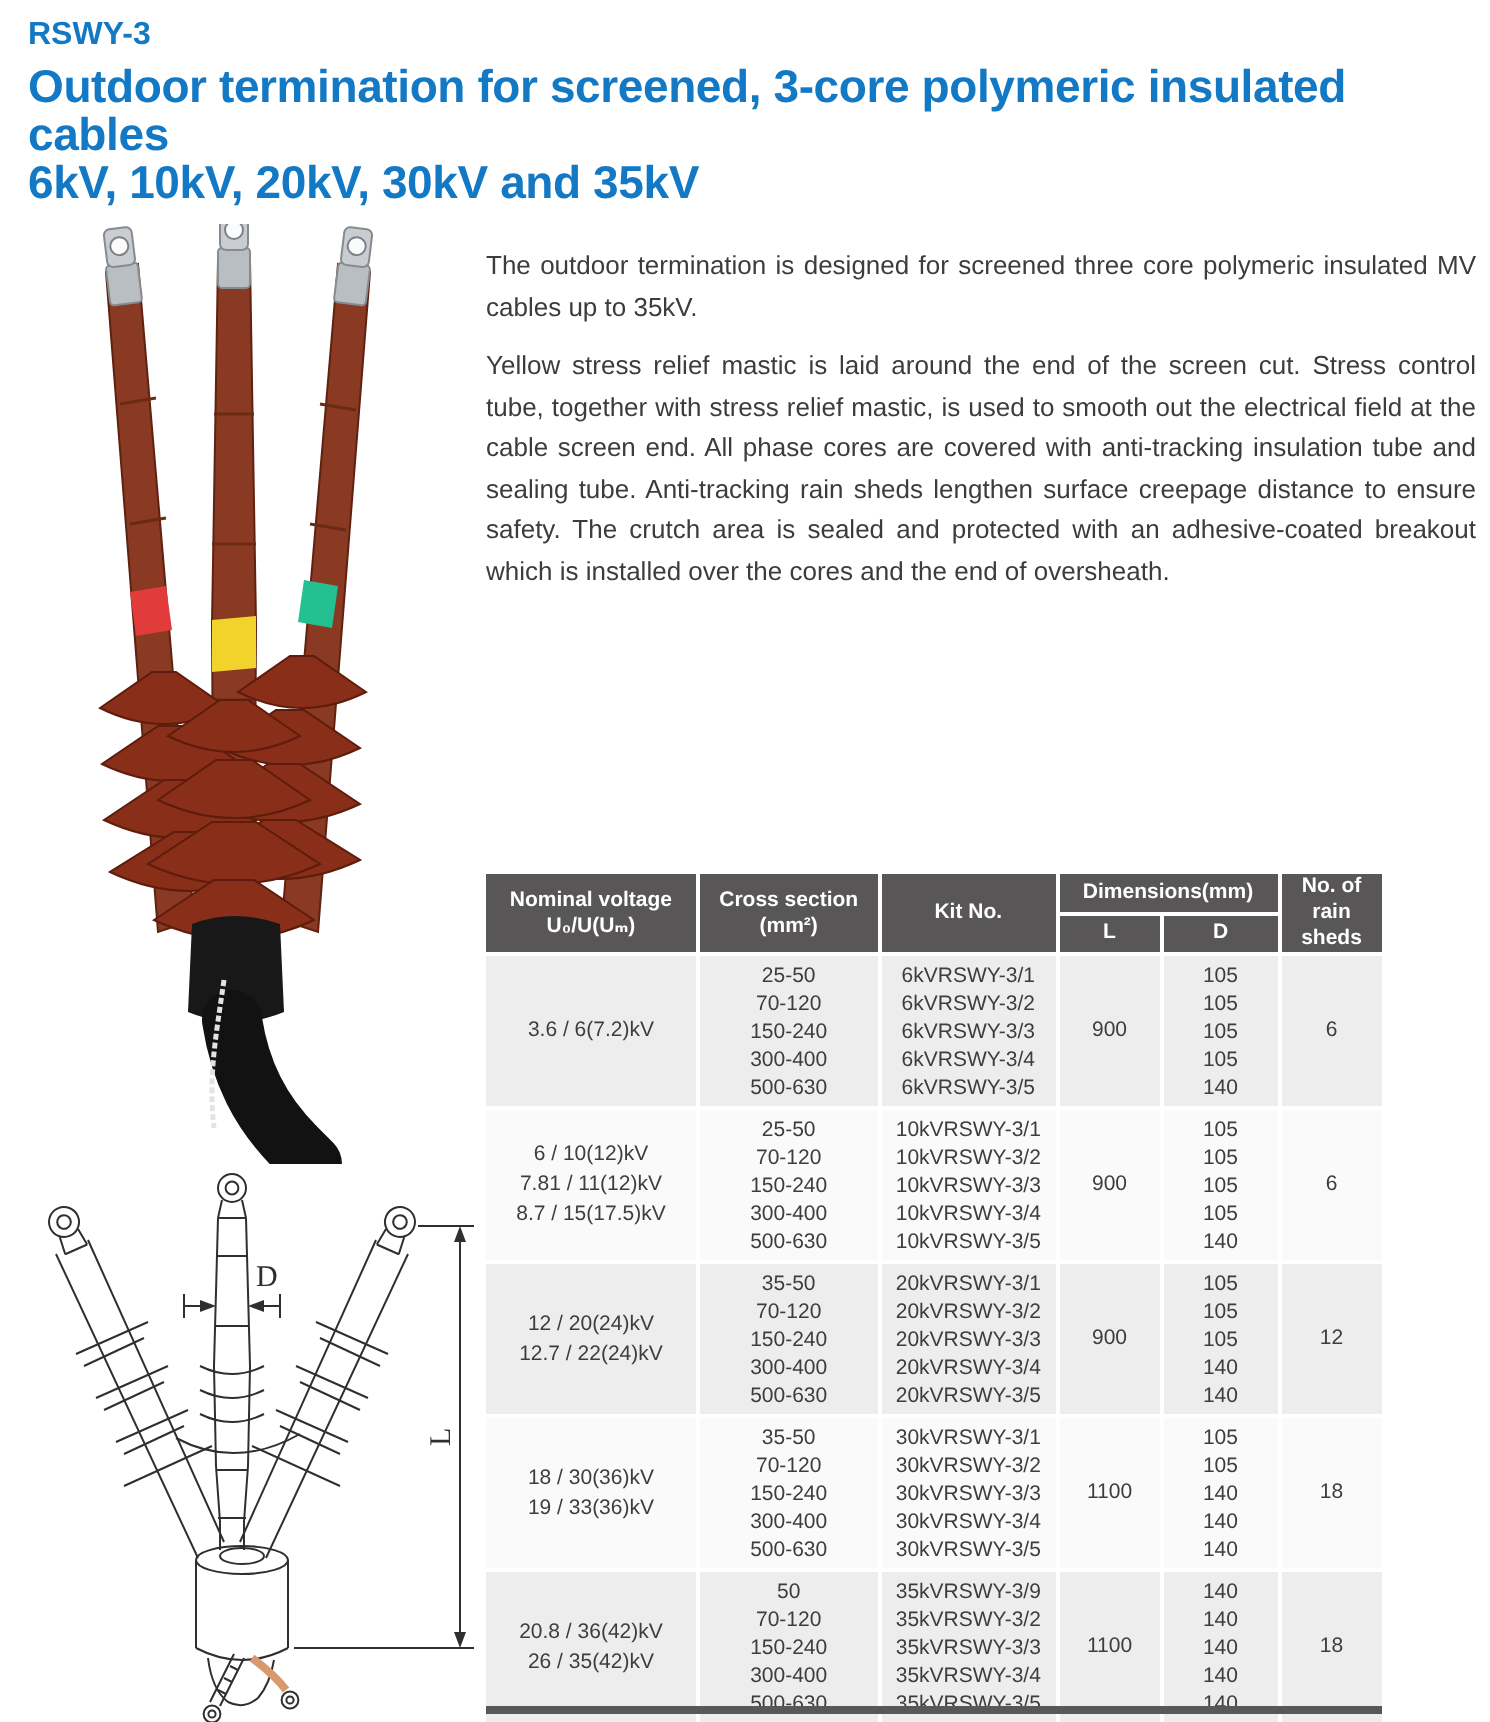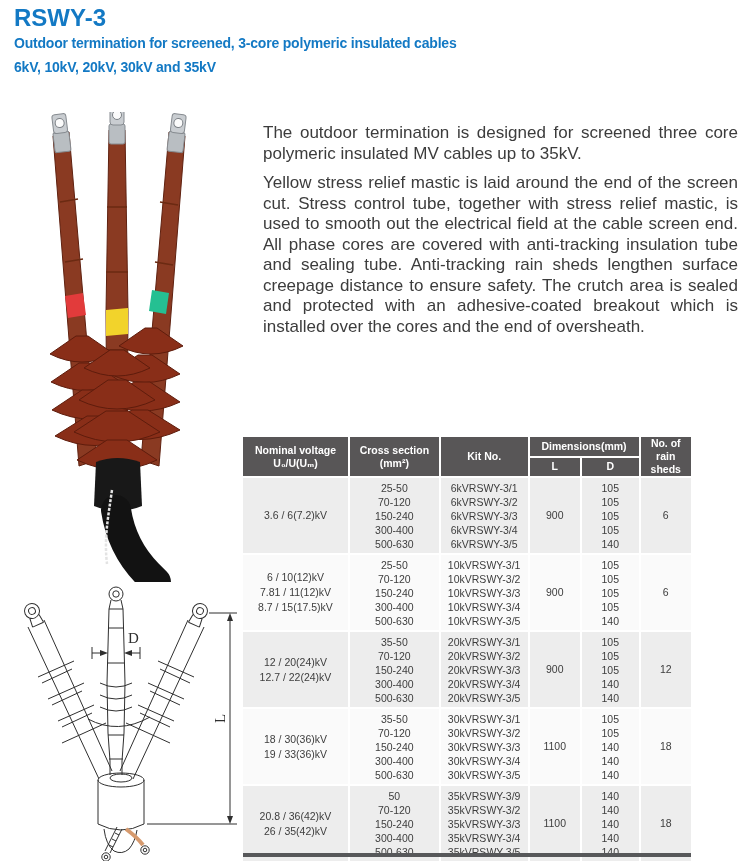--- a/index.html
+++ b/index.html
@@ -6,32 +6,32 @@
   html,body { width:745px; height:861px; }
   body {
     font-family:"Liberation Sans","DejaVu Sans",sans-serif;
     background:#ffffff; position:relative;
   }
   .page { position:absolute; left:0; top:0; width:745px; height:861px; background:#fff; overflow:hidden; }
 
   
   .titles { position:absolute; left:14px; top:5px; width:726px; }
   .doc-title {
-    color:var(--accent-blue,#1379c4); font-size:24px; font-weight:700; line-height:26px;
+    color:var(--accent-blue,#1379c4); font-size:16px; font-weight:700; line-height:26px;
   }
   .doc-subtitle {
-    color:var(--accent-blue,#1379c4); font-size:14px; font-weight:700; line-height:24px;
+    color:var(--accent-blue,#1379c4); font-size:23px; font-weight:700; line-height:24px;
     letter-spacing:-0.2px;
   }
 
   
   .intro { position:absolute; left:243px; top:123px; width:495px; }
   .intro p {
-    font-size:17px; line-height:20.5px; color:var(--text-dark,#3c3c3c);
-    text-align:justify; margin-bottom:9px;margin-left:20px;
+    font-size:13px; line-height:20.5px; color:var(--text-dark,#3c3c3c);
+    text-align:justify; margin-bottom:9px;
   }
 
   
   .photo-wrap { position:absolute; left:0px; top:112px; width:240px; height:470px; }
   .drawing-wrap { position:absolute; left:4px; top:583px; width:236px; height:278px; }
 
   
   .table-wrap { position:absolute; left:243px; top:437px; width:448px; overflow:hidden; }
   .spec-table {
     border-collapse:separate; border-spacing:2px; background:#fff;

